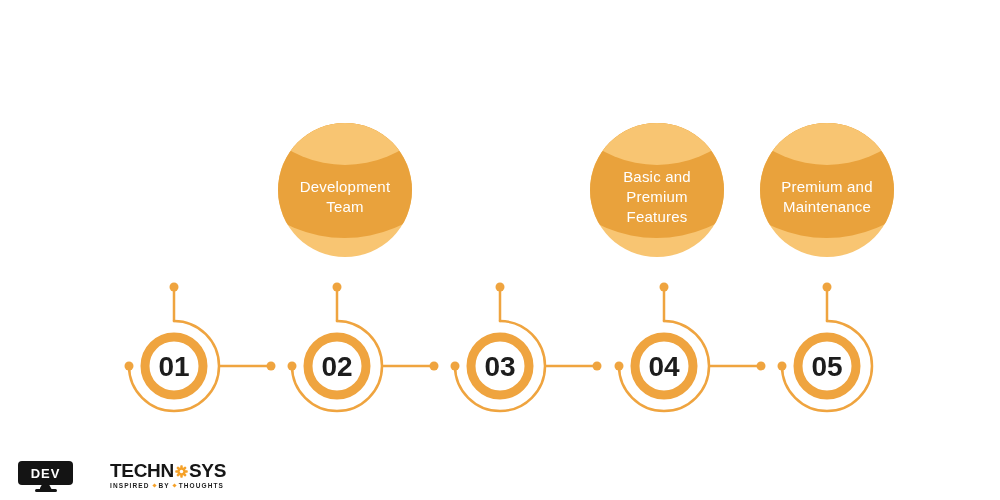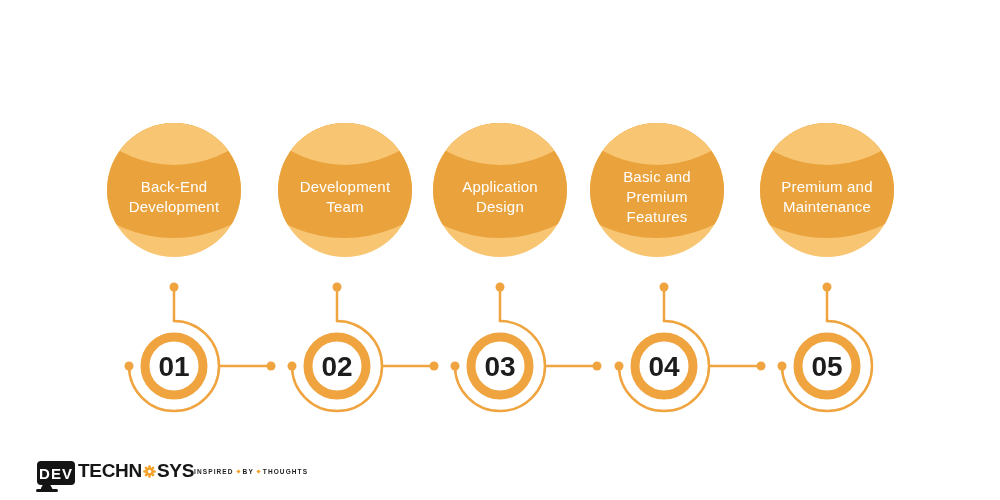--- a/index.html
+++ b/index.html
@@ -44,63 +44,49 @@
   .ring{stroke:var(--accent);stroke-width:9;fill:#FFFFFF;}
   .dot{fill:var(--accent);stroke:none;}
   .num{
     font-family:"Liberation Sans",sans-serif;font-weight:700;font-size:28px;
     fill:var(--ink);text-anchor:middle;letter-spacing:0;
   }
   
   .logo{position:absolute;left:18px;top:461px;display:flex;align-items:flex-start;gap:3px;}
   .monitor-block{display:flex;flex-direction:column;align-items:center;}
   .monitor{
-    width:38px;height:24px;background:#141414;border-radius:4px;
+    width:55px;height:24px;background:#141414;border-radius:4px;
     display:flex;align-items:center;justify-content:center;
-    color:#FFFFFF;font-size:15px;font-weight:700;letter-spacing:1px;margin-left:19px;
+    color:#FFFFFF;font-size:13px;font-weight:700;letter-spacing:1px;
   }
   .stand-neck{width:12px;height:4px;background:#141414;
     clip-path:polygon(18% 0,82% 0,100% 100%,0 100%);}
   .stand-base{width:22px;height:3px;background:#141414;border-radius:2px;}
-  .wordmark-block{display:flex;flex-direction:row;}
+  .wordmark-block{display:flex;flex-direction:column;margin-left:34px;}
   .wordmark{
     display:flex;align-items:center;color:var(--logo-ink);
     font-size:19px;font-weight:800;letter-spacing:-.3px;line-height:1;
   }
   .gear{margin:0 1px;transform:translateY(1px);}
   .tagline{
     display:flex;align-items:center;gap:3px;margin-top:2px;
     font-size:6.5px;font-weight:700;letter-spacing:1.1px;color:#1d1d1d;
   }
   .diamond{width:3px;height:3px;background:var(--gear);transform:rotate(45deg);display:inline-block;}
 </style>
 </head>
 <body>
 
 <div class="stage">
 
-  <div class="bubble" style="left:107px">
-    <div class="band"></div>
-    <div class="cap-top"></div>
-    <div class="bubble-label-wrap">
-        <span class="bubble-label">Back-End Development</span>
-      </div>
-  </div>
   <div class="bubble" style="left:278px">
     <div class="band"></div>
     <div class="cap-top"></div>
     <div class="bubble-label-wrap">
         <span class="bubble-label">Development Team</span>
-      </div>
-  </div>
-  <div class="bubble" style="left:433px">
-    <div class="band"></div>
-    <div class="cap-top"></div>
-    <div class="bubble-label-wrap">
-        <span class="bubble-label">Application Design</span>
       </div>
   </div>
   <div class="bubble" style="left:590px">
     <div class="band"></div>
     <div class="cap-top"></div>
     <div class="bubble-label-wrap">
         <span class="bubble-label">Basic and Premium Features</span>
       </div>
   </div>
   <div class="bubble" style="left:760px">

